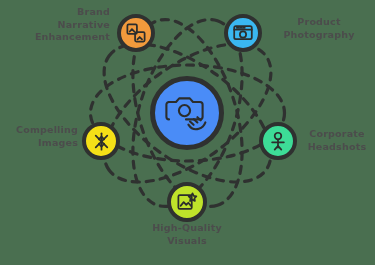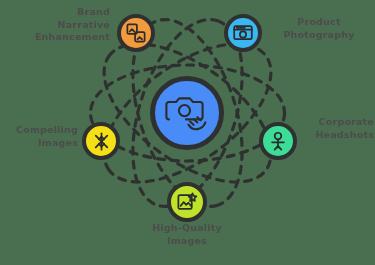--- a/index.html
+++ b/index.html
@@ -112,23 +112,23 @@
     text-align: center;
   }
   .label-visuals {
     left: 2px;
     top: 124px;
     width: 76px;
     text-align: right;
   }
   .label-headshots {
     left: 300px;
-    top: 116px;
+    top: 128px;
     width: 74px;
-    text-align: right;
+    text-align: center;
   }
   .label-images {
     left: 112px;
     top: 222px;
     width: 150px;
     text-align: center;
   }
 </style>
 </head>
 <body>
@@ -233,16 +233,16 @@
     <div class="label label-product">Product
 Photography</div>
 
     <div class="label label-visuals">Compelling
 Images</div>
 
     <div class="label label-headshots">Corporate
 Headshots</div>
 
     <div class="label label-images">High-Quality
-Images</div>
+Visuals</div>
 
   </div>
 </div>
 
 </body></html>

